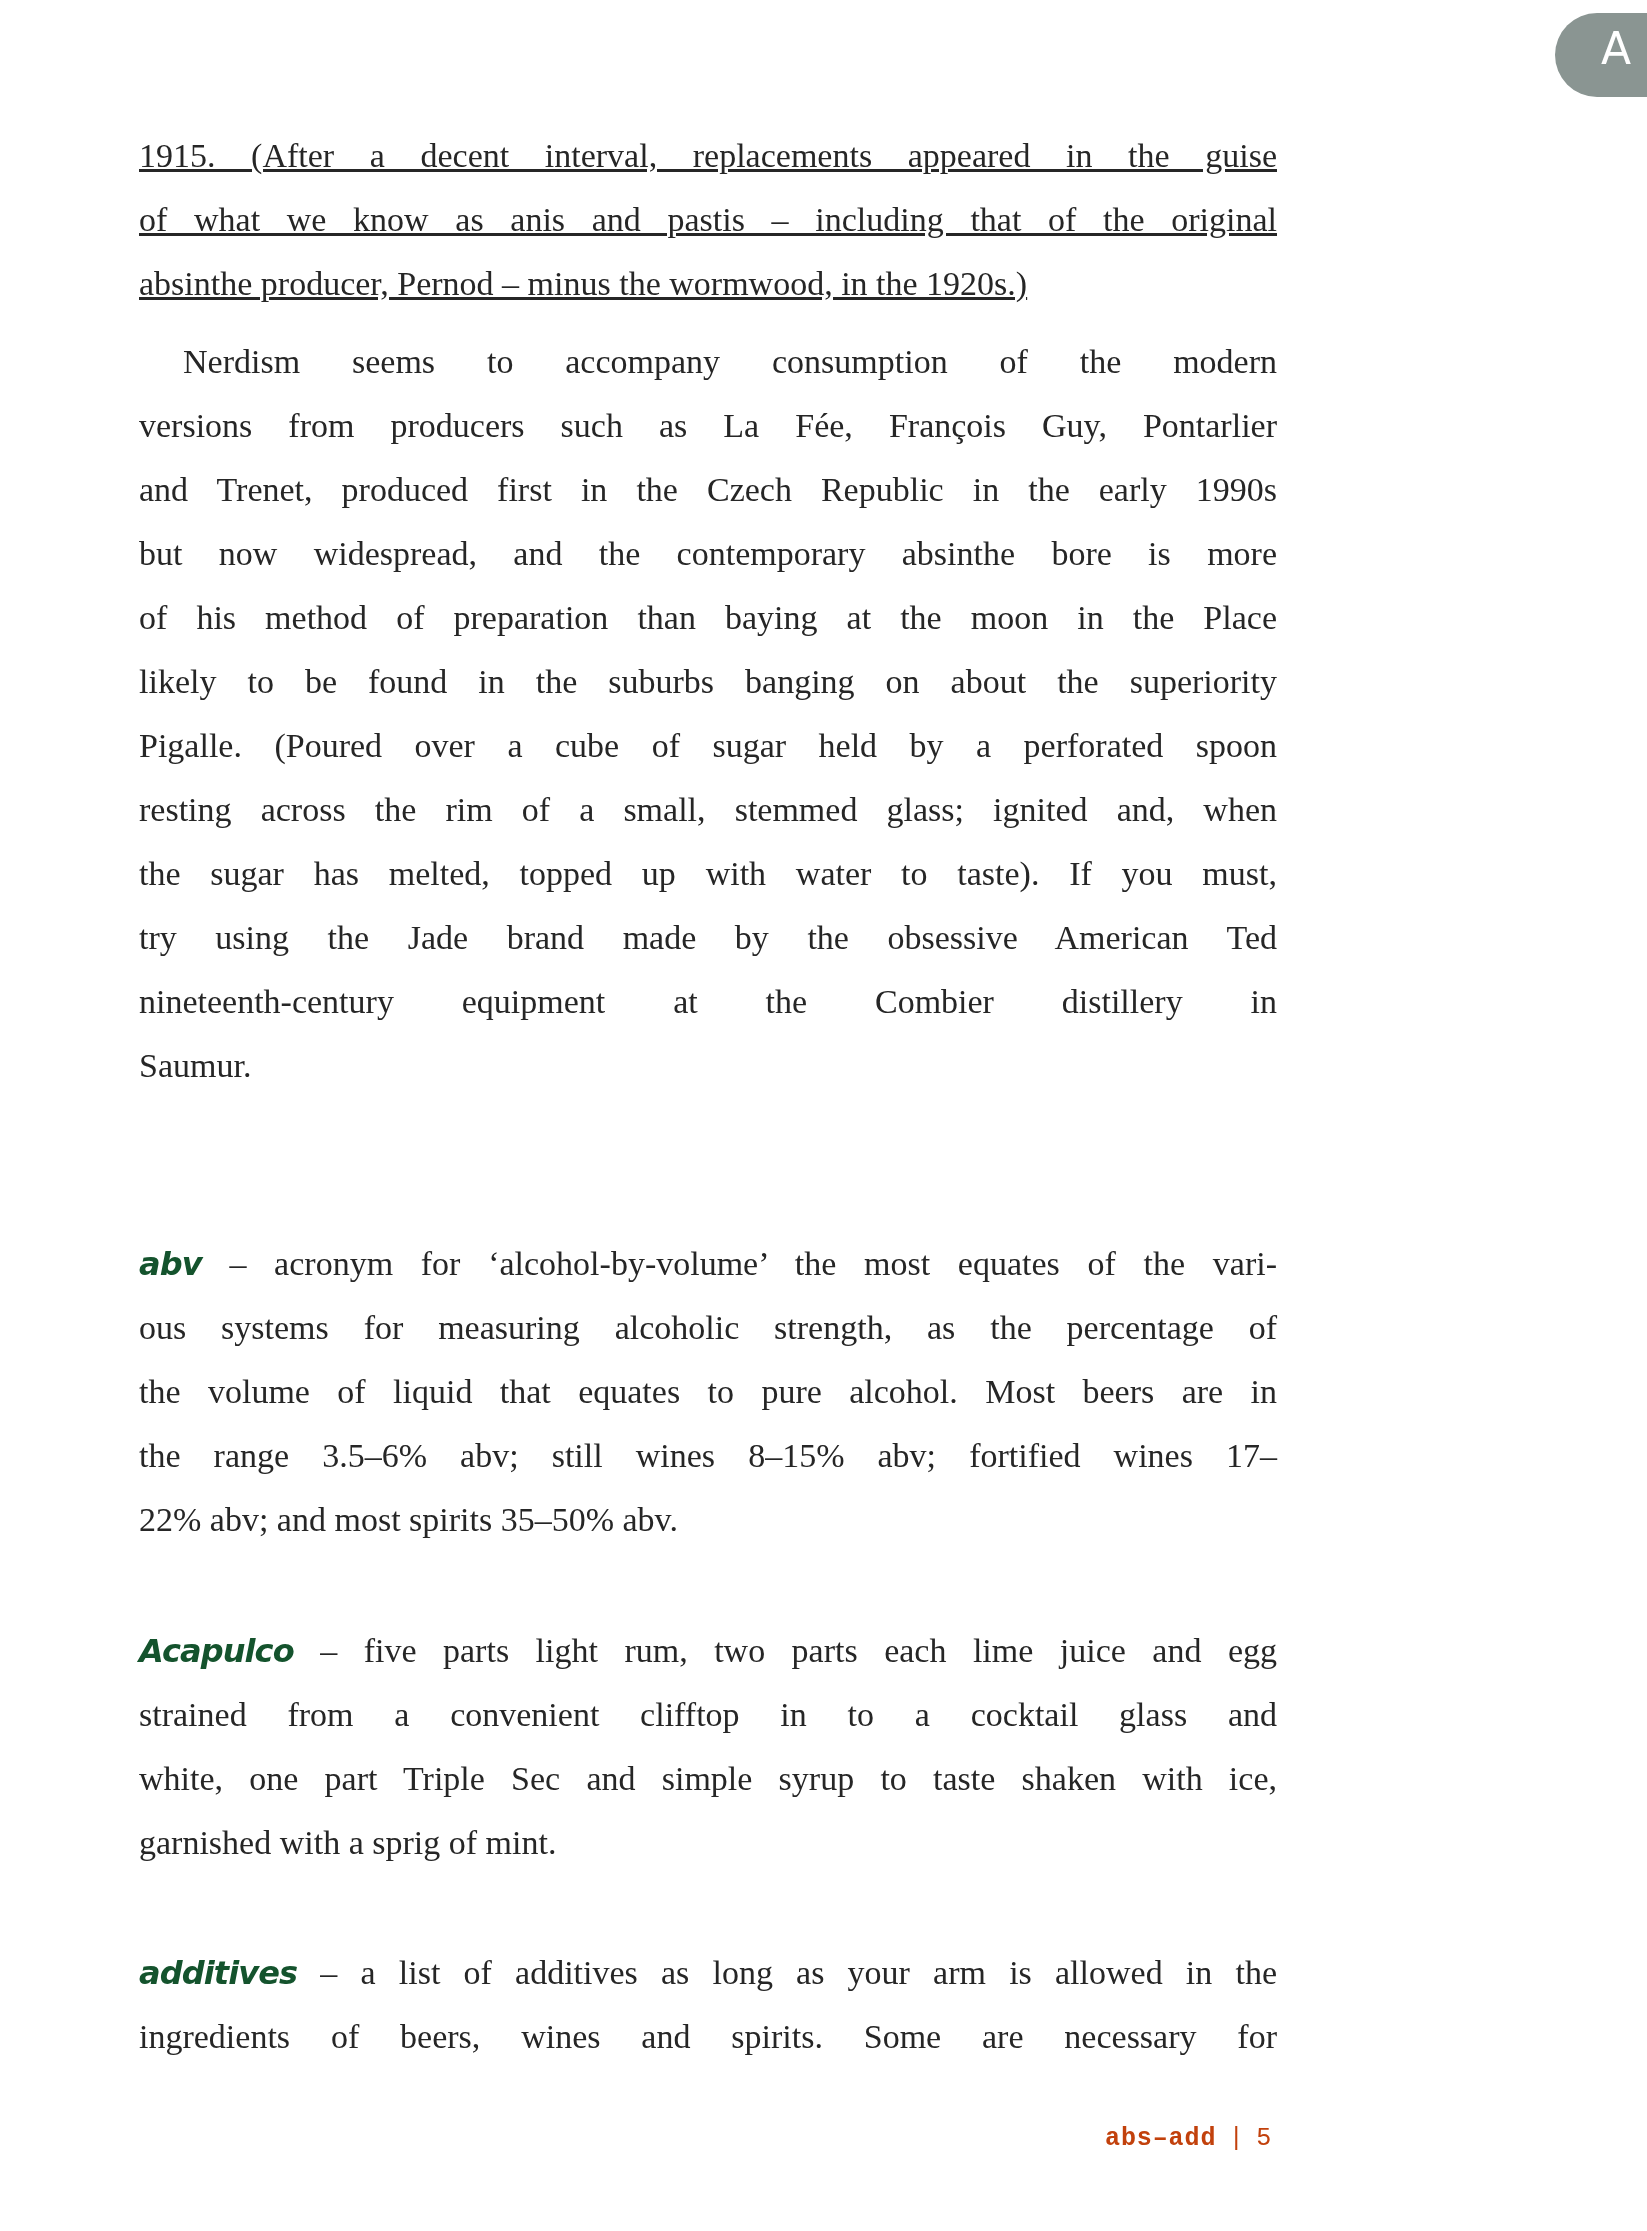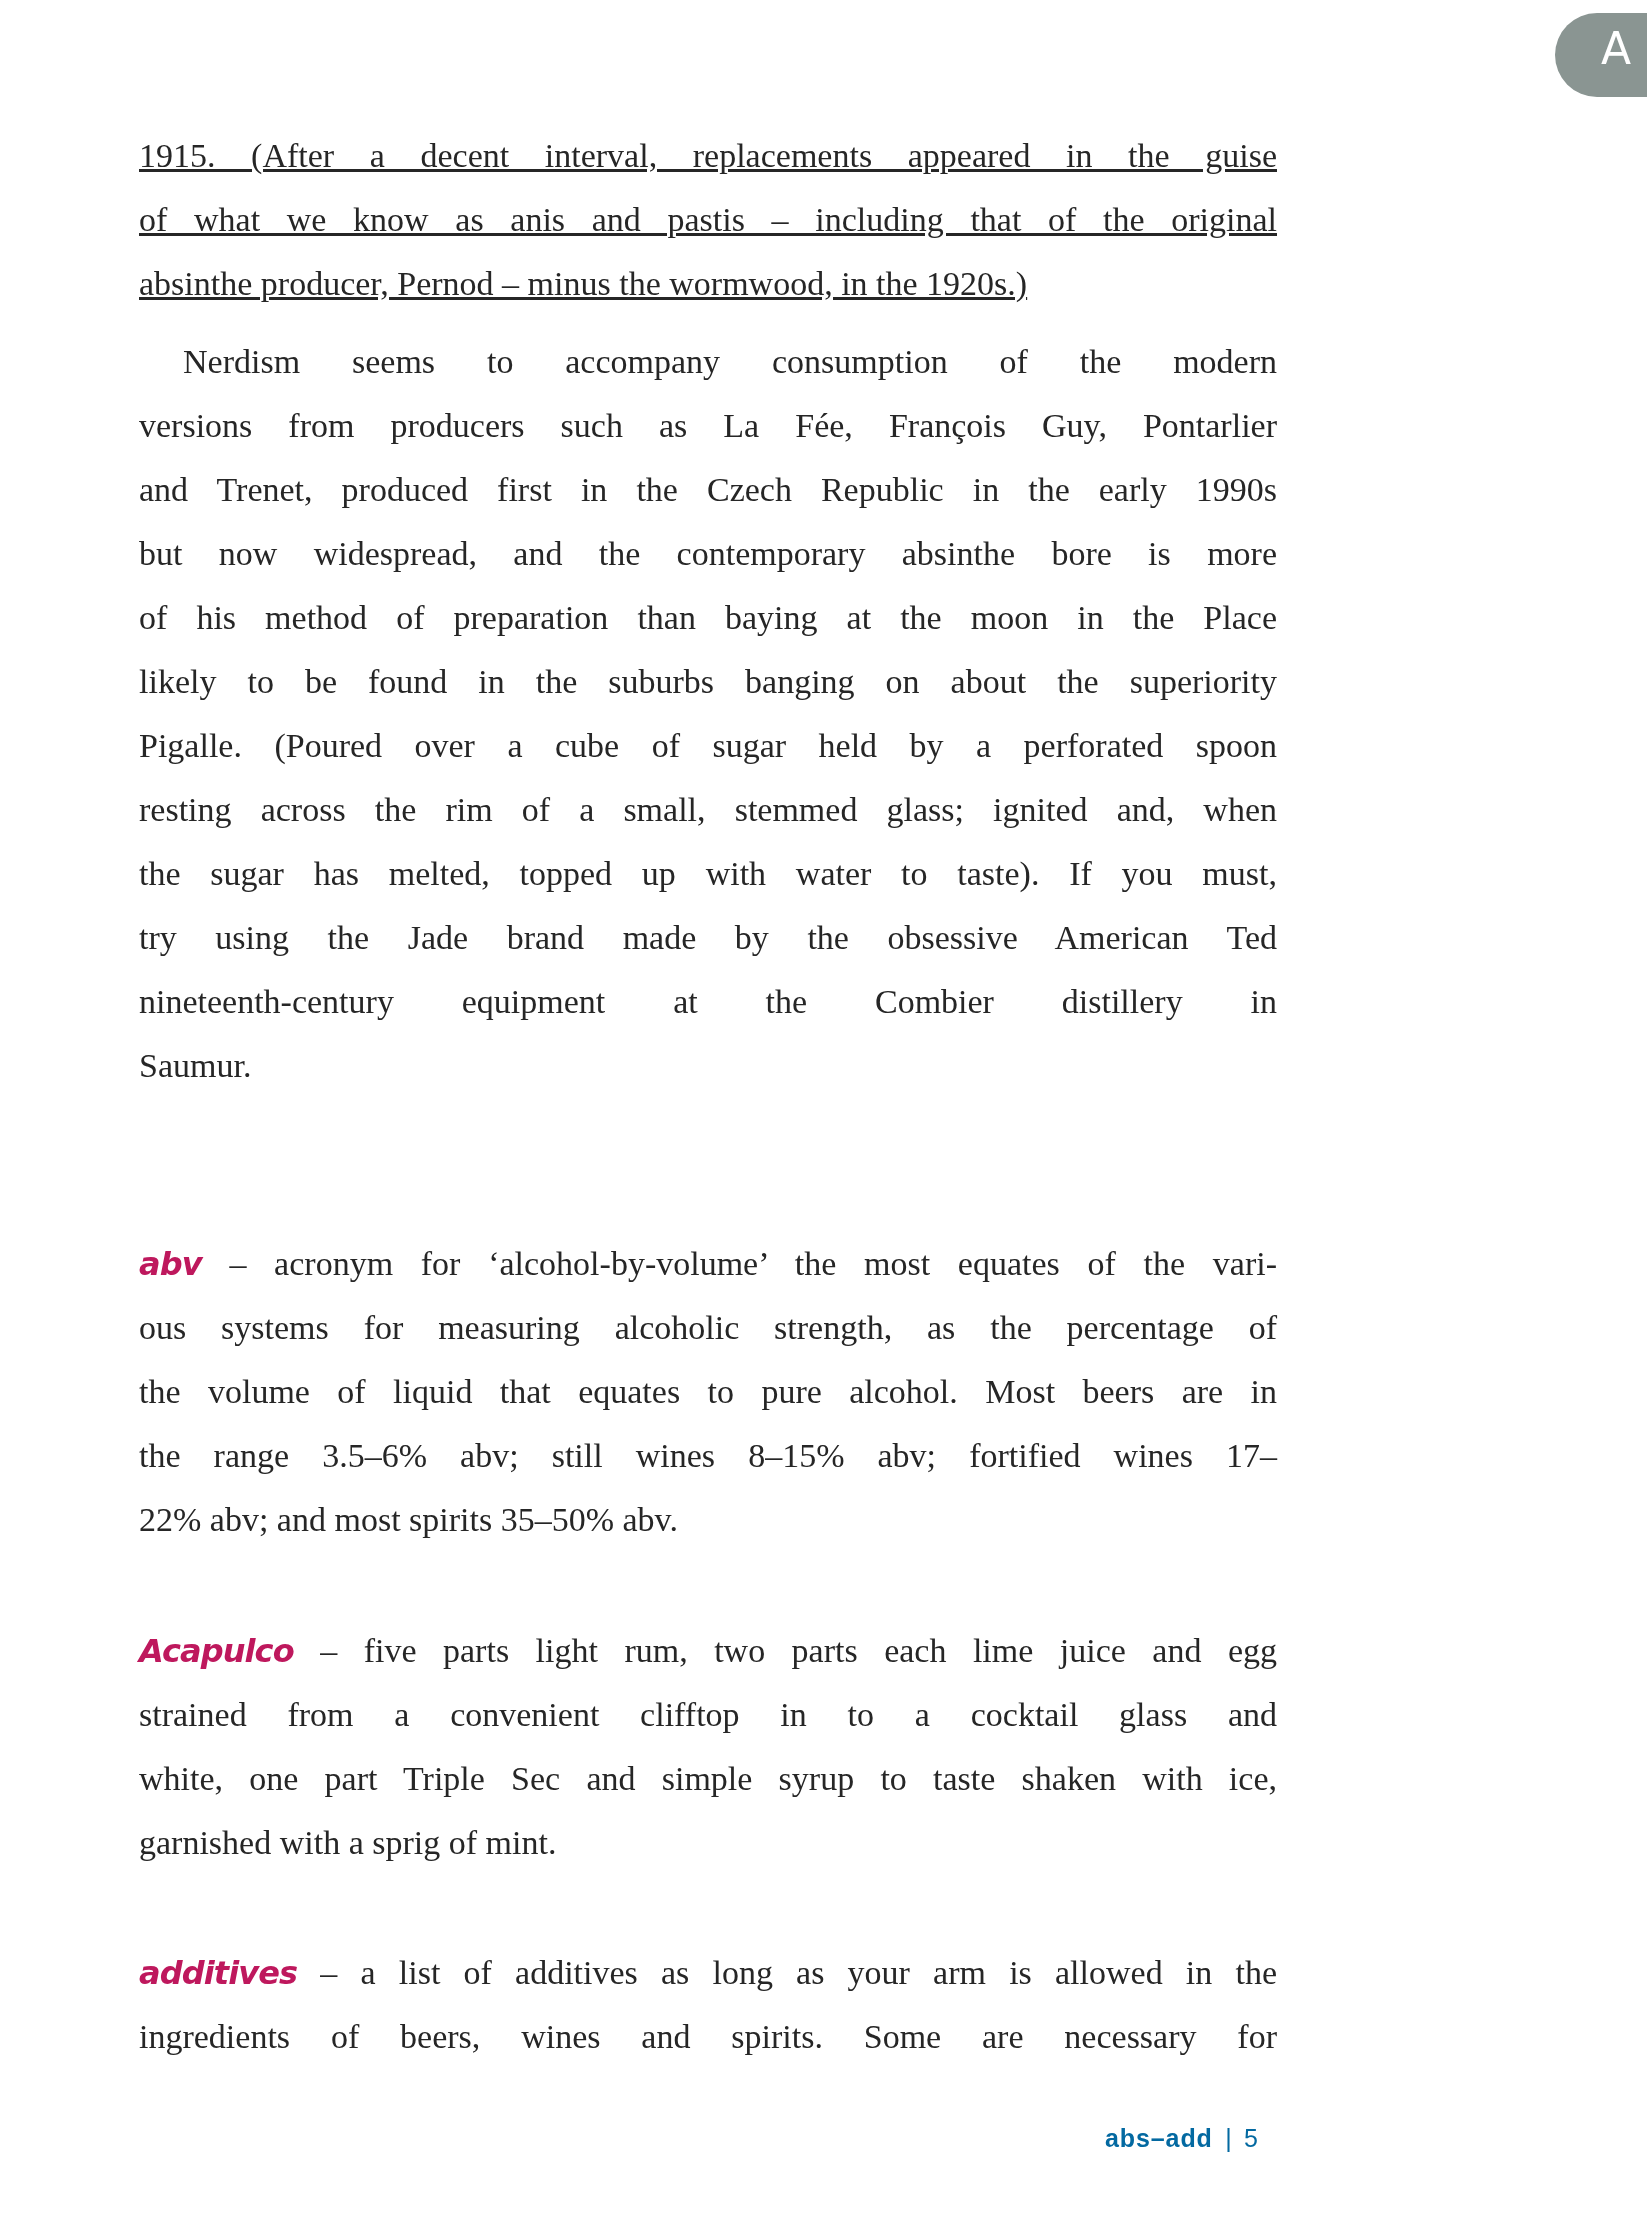--- a/index.html
+++ b/index.html
@@ -30,26 +30,26 @@
     text-align: justify;
     color: #262626;
   }
   .line { display: block; text-align: justify; text-align-last: justify; white-space: nowrap; height: 64px; }
   .line.last { text-align-last: left; }
   .indent { padding-left: 44px; }
   .headword {
     font-family: "DejaVu Sans", sans-serif;
     font-weight: bold; font-style: italic;
     font-size: 32px; letter-spacing: -0.9px;
-    color: #be185d;
+    color: #14532d;
   }
   .folio {
     position: absolute; left: 1105px; top: 2124px;
-    font-size: 25px; color: #0369a1;
-    font-family: Liberation Sans, sans-serif;
+    font-size: 25px; color: #c2410c;
+    font-family: Liberation Mono, monospace;
   }
   .folio .range { font-weight: bold; letter-spacing: 0.9px; }
   .folio .sep { margin: 0 12.4px; }
 </style>
 </head>
 <body>
 
 <div class="page">
 
   <div class="thumb-tab"></div>

